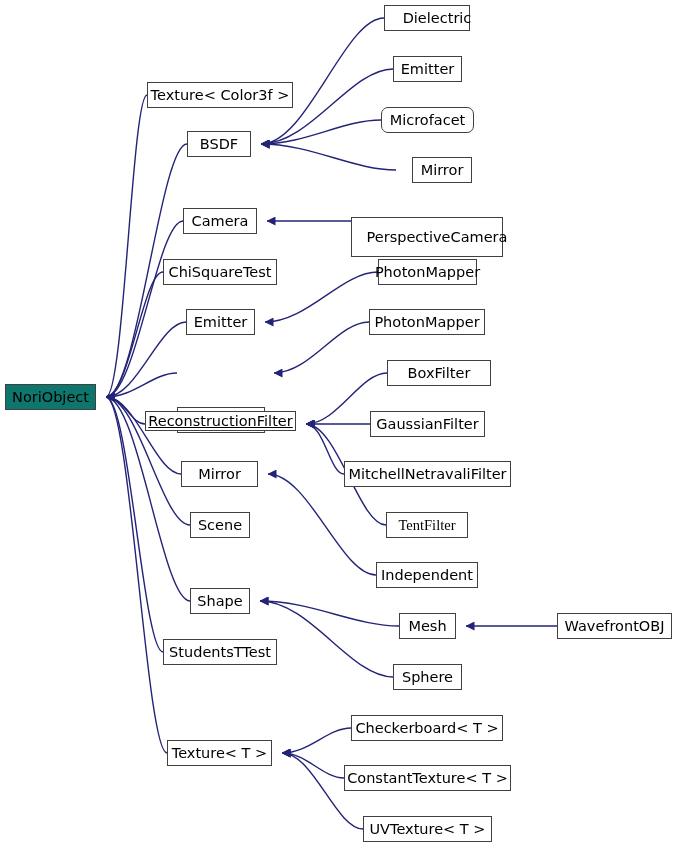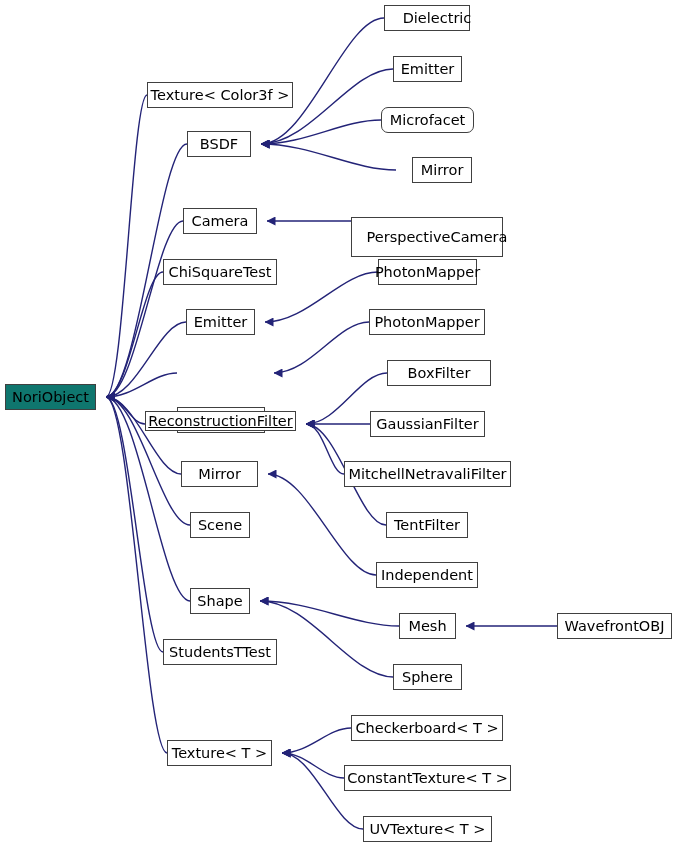--- a/index.html
+++ b/index.html
@@ -111,21 +111,21 @@
       </div>
       <div class="nodebox" style="left: 181px; top: 461px; width: 77px; height: 26px;">
         <span class="nodelabel">Mirror</span>
       </div>
       <div class="nodebox" style="left: 344px; top: 461px; width: 167px; height: 26px;">
         <span class="nodelabel">MitchellNetravaliFilter</span>
       </div>
       <div class="nodebox" style="left: 190px; top: 512px; width: 60px; height: 26px;">
         <span class="nodelabel">Scene</span>
       </div>
-      <div class="nodebox" style="left: 386px; top: 512px; width: 82px; height: 26px;">
+      <div class="nodebox" style="left: 386px; top: 512px; width: 82px; height: 26px; font-family: Liberation Serif, serif;">
         <span class="nodelabel">TentFilter</span>
       </div>
       <div class="nodebox" style="left: 376px; top: 562px; width: 102px; height: 26px;">
         <span class="nodelabel">Independent</span>
       </div>
       <div class="nodebox" style="left: 190px; top: 588px; width: 60px; height: 26px; text-align: center;">
         <span class="nodelabel">Shape</span>
       </div>
       <div class="nodebox" style="left: 399px; top: 613px; width: 57px; height: 26px;">
         <span class="nodelabel">Mesh</span>

